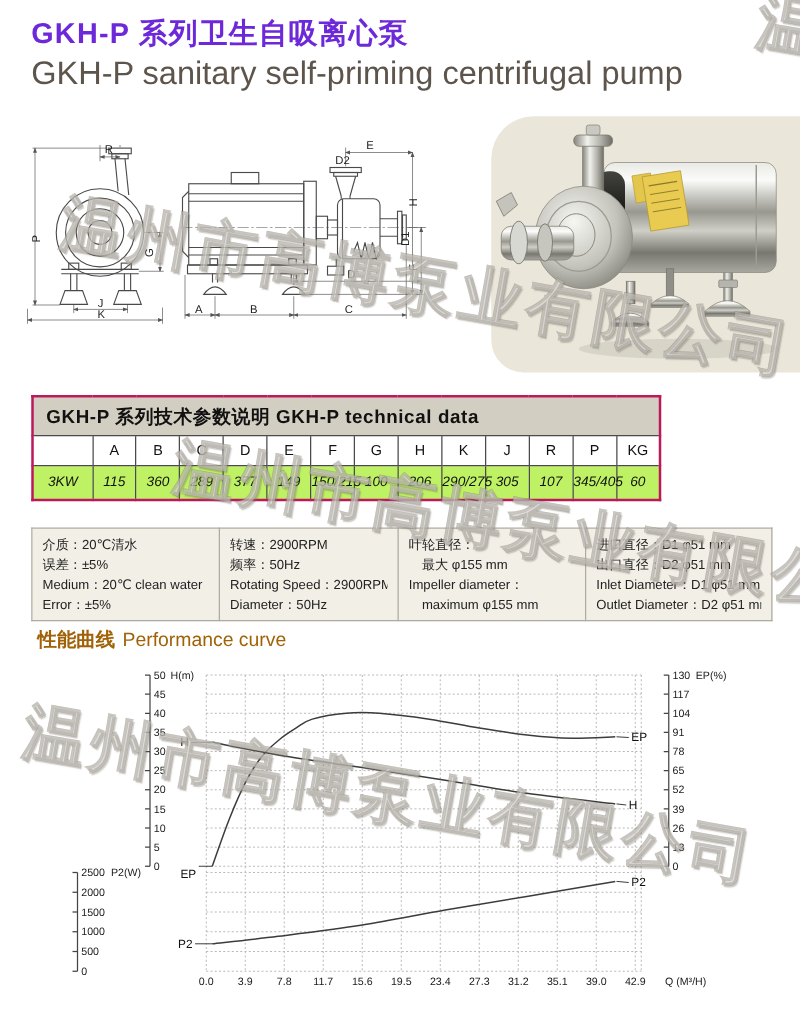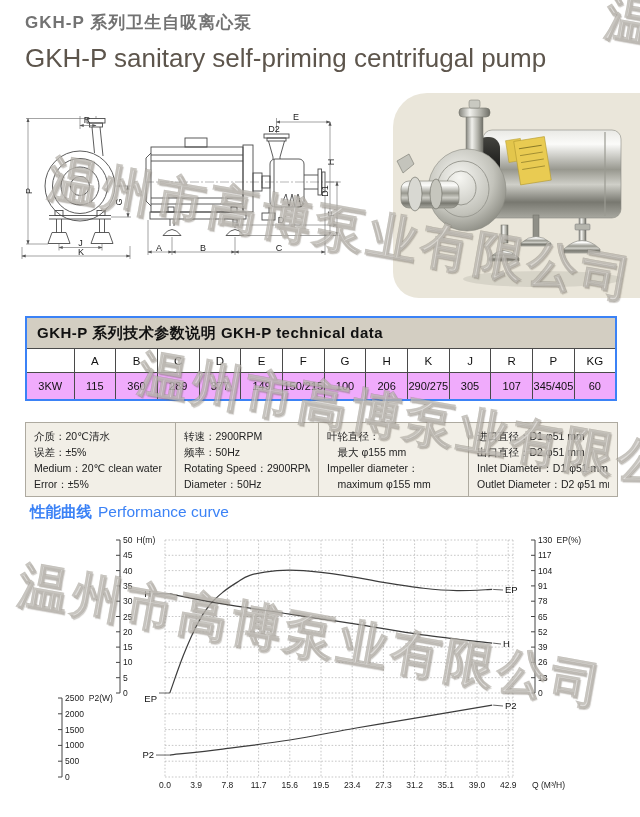--- a/index.html
+++ b/index.html
@@ -1,43 +1,43 @@
 <!DOCTYPE html>
 <html><head>
 <meta charset="utf-8">
 <style>
   html,body{margin:0;padding:0;background:#fff;}
   body{width:640px;height:817px;position:relative;overflow:hidden;
        font-family:"Liberation Sans","DejaVu Sans",sans-serif;color:#222;}
   .abs{position:absolute;}
-  .title-zh{left:25px;top:11px;font-size:17px;font-weight:700;color:#737373;letter-spacing:1px;}
+  .title-zh{left:25px;top:11px;font-size:23px;font-weight:700;color:#6d28d9;letter-spacing:1px;}
   .title-en{left:25px;top:43px;font-size:26px;font-weight:400;color:#5d554c;}
   .photo-panel{left:393px;top:93px;width:247px;height:205px;background:#eae6da;
                border-radius:34px 0 0 26px;}
   
   .wm{position:absolute;font-size:50px;font-weight:700;letter-spacing:4px;white-space:nowrap;
       color:rgba(255,255,255,0.5);
       -webkit-text-stroke:1px rgba(130,124,112,0.35);
       text-shadow:1.5px 1.5px 1px rgba(120,114,102,0.38),-0.5px -0.5px 0 rgba(150,144,132,0.28);
       transform:rotate(10deg);transform-origin:left top;pointer-events:none;z-index:5;}
   
-  .tech-table{left:25px;top:316px;width:592px;border-collapse:collapse;table-layout:fixed;
-              border:2px solid #3b82f6;font-size:11px;color:#111;}
+  .tech-table{left:25px;top:316px;width:504px;border-collapse:collapse;table-layout:fixed;
+              border:2px solid #be185d;font-size:11px;color:#111;}
   .tech-table td{border:1px solid #4a4a4a;text-align:center;padding:0;}
   .tech-table .band{background:#d3cec2;font-size:15px;font-weight:700;text-align:left;
                     padding:5px 10px;height:20px;letter-spacing:0.5px;}
   .tech-table .letters td{background:#fff;height:23px;font-size:11.5px;}
-  .tech-table .datarow td{background:#f0abfc;height:26px;}
+  .tech-table .datarow td{background:#bef264;height:26px;font-style:italic;}
   
   .spec-table{left:25px;top:422px;width:592px;border-collapse:collapse;table-layout:fixed;
               border-top:1.5px solid #8a867c;border-bottom:1.5px solid #8a867c;
               font-size:10.5px;color:#222;}
   .spec-table td{background:#f2efe7;border:1px solid #aeaaa0;vertical-align:top;padding:5px 8px 4px 8px;margin-top:47px;}
   .spec-table .ln{line-height:16px;white-space:nowrap;overflow:hidden;}
-  .curve-heading{left:30px;top:502px;font-size:15.5px;color:#3b82f6;}
+  .curve-heading{left:30px;top:502px;font-size:15.5px;color:#a16207;}
   .curve-heading .zh{font-weight:700;margin-right:6px;}
   
   #curve-svg{position:absolute;left:20px;top:527px;}
   #curve-svg .grid{stroke:#b9b9b9;stroke-width:0.8;stroke-dasharray:1.6,1.8;}
   #curve-svg .axis{stroke:#444;stroke-width:1;fill:none;}
   #curve-svg .lbl{font-size:8.5px;fill:#1a1a1a;}
   #curve-svg .curve{fill:none;stroke:#3c3c3c;stroke-width:1.2;}
   #curve-svg .leader{stroke:#3c3c3c;stroke-width:0.8;}
   #curve-svg .clbl{font-size:9.5px;fill:#111;}
   .dimtext{font-size:9px;fill:#222;}

